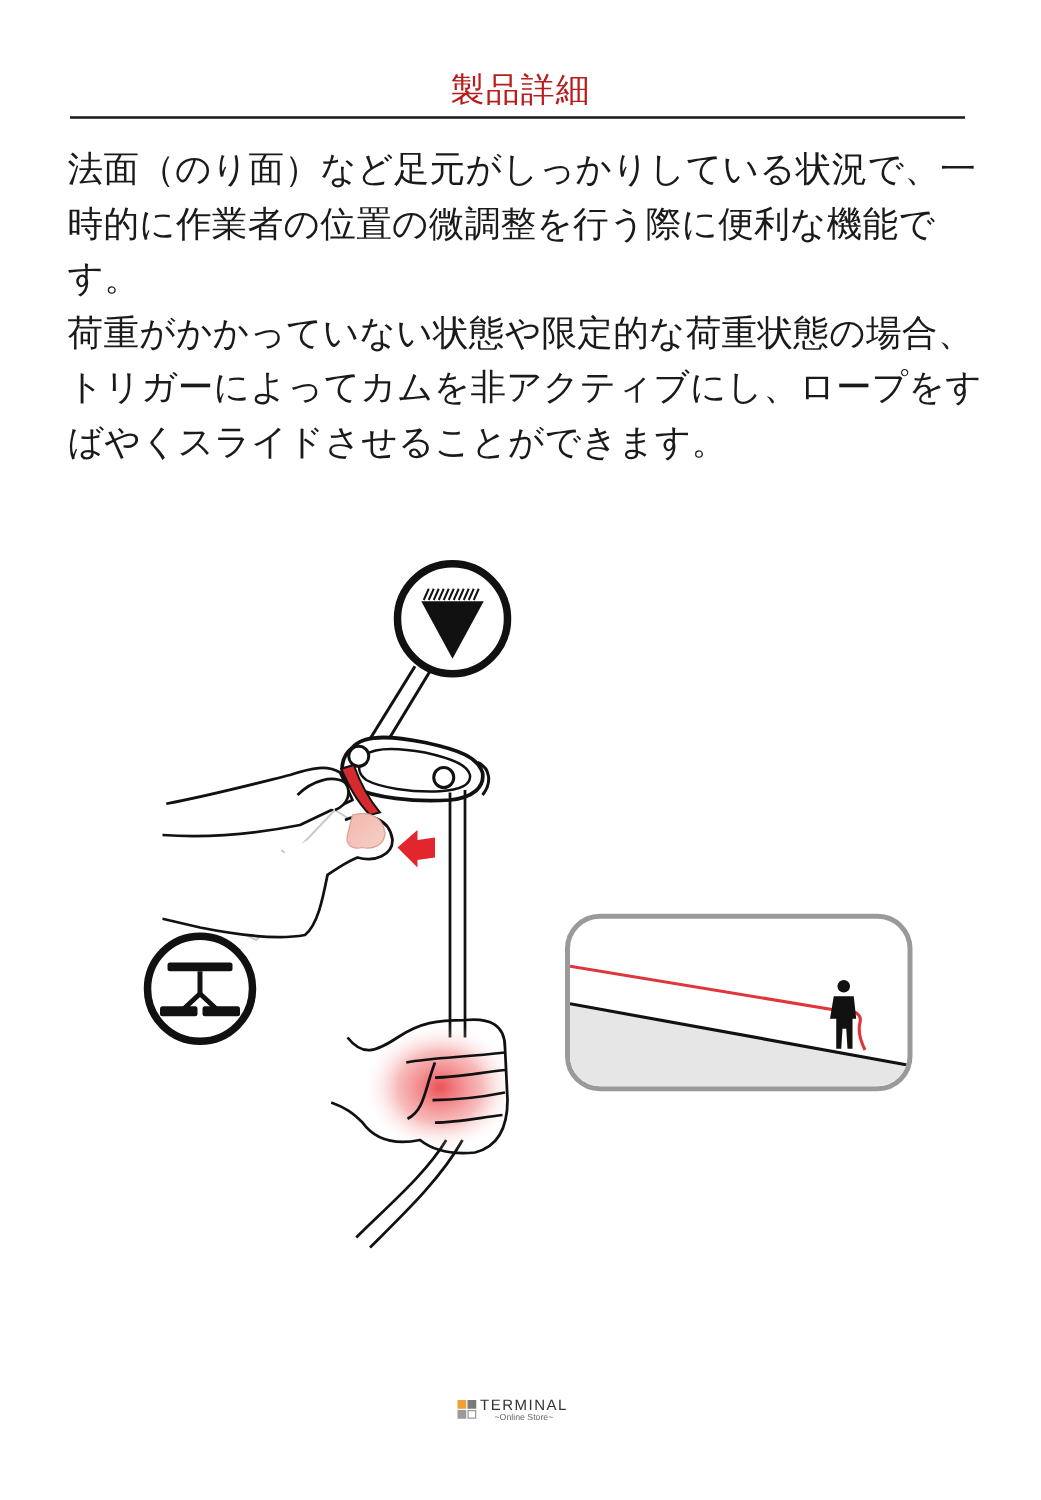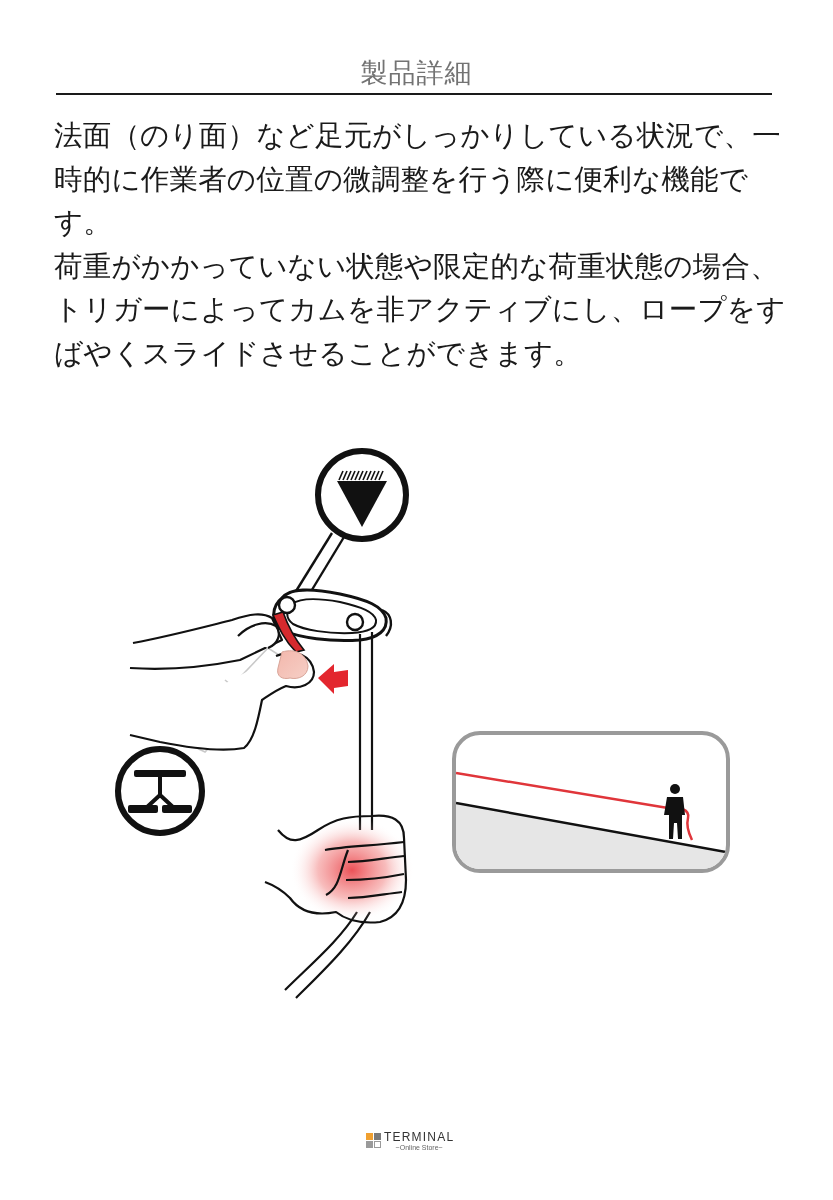--- a/index.html
+++ b/index.html
@@ -15,21 +15,21 @@
       font-family: "DejaVu Sans", "Liberation Sans", sans-serif;
       color: #1a1a1a;
     }
     .section-title {
       position: absolute;
       top: 56px;
       left: 0;
       width: 833px;
       text-align: center;
       font-size: 27px;
-      color: #737373;
+      color: #b91c1c;
       letter-spacing: 1px;
       line-height: 34px;
     }
     .title-rule {
       position: absolute;
       top: 93px;
       left: 56px;
       width: 716px;
       height: 2px;
       background: #1a1a1a;
@@ -54,21 +54,20 @@
       width: 833px;
       height: 580px;
     }
     .footer-logo {
       position: absolute;
       top: 1118px;
       left: 366px;
       display: flex;
       align-items: flex-start;
       gap: 3px;
-      margin-top: 13px;
     }
     .logo-mark {
       display: grid;
       grid-template-columns: 7px 7px;
       grid-template-rows: 7px 7px;
       gap: 1px;
       margin-top: 2px;
     }
     .logo-mark span { display: block; }
     .logo-text {

